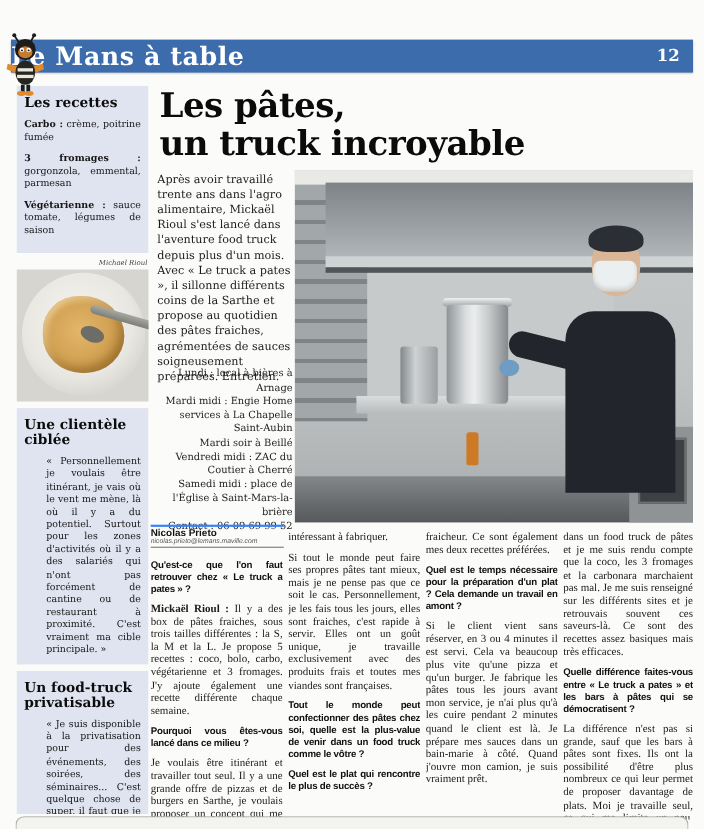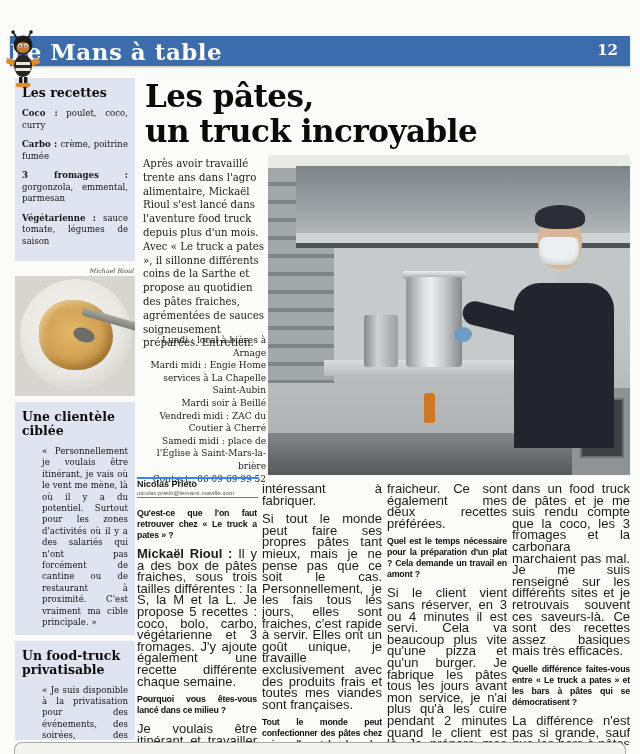--- a/index.html
+++ b/index.html
@@ -147,21 +147,21 @@
   .byline-email { font-family:"Liberation Sans", sans-serif; font-style:italic; font-size:6.2px;
     color:#555; border-bottom:1px solid #777; padding-bottom:1px; display:block; }
 
   
   .col { position:absolute; top:483px; width:120px; height:262px; overflow:hidden; }
   #col1 { left:137px; top:508px; height:236px; }
   #col2 { left:262px; }
   #col3 { left:387px; }
   #col4 { left:512px; width:118px; }
   .blk { margin-bottom:7px; }
-  .blk.a { font-family:Liberation Sans, sans-serif; font-size:13px; line-height:11.6px;
+  .blk.a { font-family:Liberation Serif, serif; font-size:10px; line-height:11.6px;
     text-align:justify; color:#1b1b1b; }
   .blk.q { font-family:"Liberation Sans", sans-serif; font-weight:bold; font-size:8.8px;
     line-height:11px; letter-spacing:-0.2px; color:#101010; text-align:justify; }
   .blk .lead { font-weight:bold; }
 
   
   .bottom-strip {
     position:absolute; left:14px; top:742px; width:612px; height:12px;
     border:1px solid #a8a8a8; border-bottom:none; border-radius:8px 8px 0 0;
     background:#f3f3f0;
@@ -198,21 +198,20 @@
     <ellipse cx="23.5" cy="55" rx="4" ry="2.2" fill="#e08a2e"></ellipse>
   </svg>
 </div>
 
 <div class="sidebar">
 
   <div class="panel">
     <div class="panel-title">Les recettes</div>
     <div>
 
-        <div class="recipe-item"><b>Coco :</b><span> poulet, coco, curry</span></div>
 
 
         <div class="recipe-item"><b>Carbo :</b><span> crème, poitrine fumée</span></div>
 
         <div class="recipe-item"><b>3 fromages :</b><span> gorgonzola, emmental, parmesan</span></div>
 
         <div class="recipe-item"><b>Végétarienne :</b><span> sauce tomate, légumes de saison</span></div>
 
     </div>
   </div>

